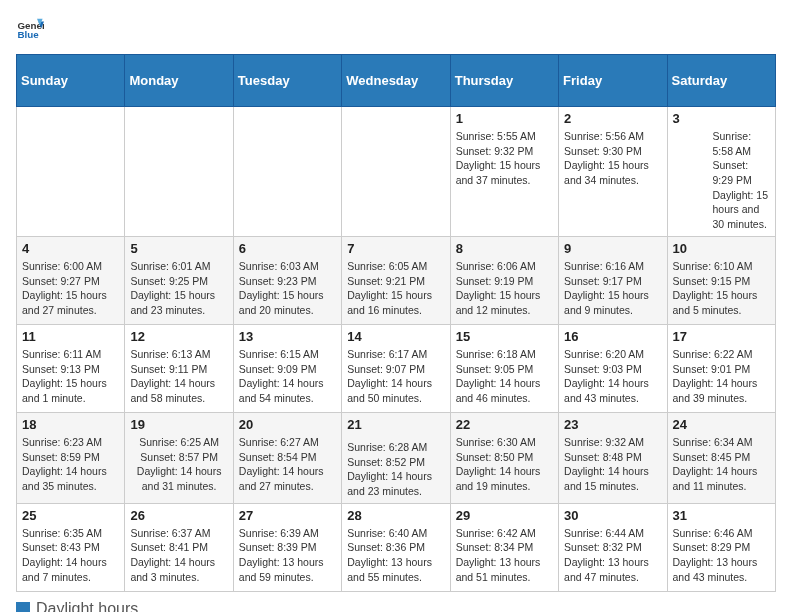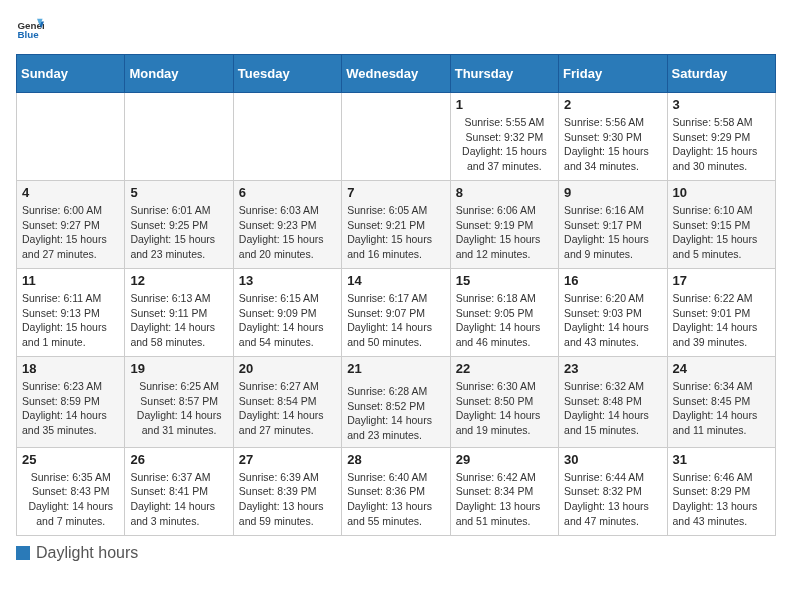--- a/index.html
+++ b/index.html
@@ -40,21 +40,21 @@
       margin-top: 2px;
     }
     .calendar {
       width: 100%;
       border-collapse: collapse;
       font-size: 11px;
     }
     .calendar th {
       background: #2a7ab8;
       color: #fff;
-      padding: 11px 4px;
+      padding: 18px 4px;
       text-align: left;
       font-size: 13px;
       font-weight: bold;
       border: 1px solid #1a5a9a;
     }
     .calendar td {
       border: 1px solid #ccc;
       vertical-align: top;
       padding: 4px 5px;
       width: calc(100%/7);
@@ -120,33 +120,33 @@
       </tr>
   </thead>
   <tbody id="calendar-body">
       <tr>
         <td class="empty-cell"></td>
         <td class="empty-cell"></td>
         <td class="empty-cell"></td>
         <td class="empty-cell"></td>
         <td>
           <div class="day-num">1</div>
-          <div class="day-info" style="white-space: pre-line; text-align: center;">Sunrise: 5:55 AM
+          <div class="day-info" style="white-space: pre-line;">Sunrise: 5:55 AM
 Sunset: 9:32 PM
 Daylight: 15 hours and 37 minutes.</div>
         </td>
         <td>
           <div class="day-num">2</div>
           <div class="day-info" style="white-space: pre-line;">Sunrise: 5:56 AM
 Sunset: 9:30 PM
 Daylight: 15 hours and 34 minutes.</div>
         </td>
         <td>
           <div class="day-num">3</div>
-          <div class="day-info" style="white-space: pre-line;">Sunrise: 5:58 AM
+          <div class="day-info" style="white-space: pre-line; margin-left: 40px;">Sunrise: 5:58 AM
 Sunset: 9:29 PM
 Daylight: 15 hours and 30 minutes.</div>
         </td>
       </tr>
       <tr>
         <td>
           <div class="day-num">4</div>
           <div class="day-info" style="white-space: pre-line;">Sunrise: 6:00 AM
 Sunset: 9:27 PM
 Daylight: 15 hours and 27 minutes.</div>
@@ -258,35 +258,35 @@
 Daylight: 14 hours and 23 minutes.</div>
         </td>
         <td>
           <div class="day-num">22</div>
           <div class="day-info" style="white-space: pre-line;">Sunrise: 6:30 AM
 Sunset: 8:50 PM
 Daylight: 14 hours and 19 minutes.</div>
         </td>
         <td>
           <div class="day-num">23</div>
-          <div class="day-info" style="white-space: pre-line;">Sunrise: 6:32 AM
+          <div class="day-info" style="white-space: pre-line;">Sunrise: 9:32 AM
 Sunset: 8:48 PM
 Daylight: 14 hours and 15 minutes.</div>
         </td>
         <td>
           <div class="day-num">24</div>
           <div class="day-info" style="white-space: pre-line;">Sunrise: 6:34 AM
 Sunset: 8:45 PM
 Daylight: 14 hours and 11 minutes.</div>
         </td>
       </tr>
       <tr>
         <td>
           <div class="day-num">25</div>
-          <div class="day-info" style="white-space: pre-line; text-align: center;">Sunrise: 6:35 AM
+          <div class="day-info" style="white-space: pre-line;">Sunrise: 6:35 AM
 Sunset: 8:43 PM
 Daylight: 14 hours and 7 minutes.</div>
         </td>
         <td>
           <div class="day-num">26</div>
           <div class="day-info" style="white-space: pre-line;">Sunrise: 6:37 AM
 Sunset: 8:41 PM
 Daylight: 14 hours and 3 minutes.</div>
         </td>
         <td>

